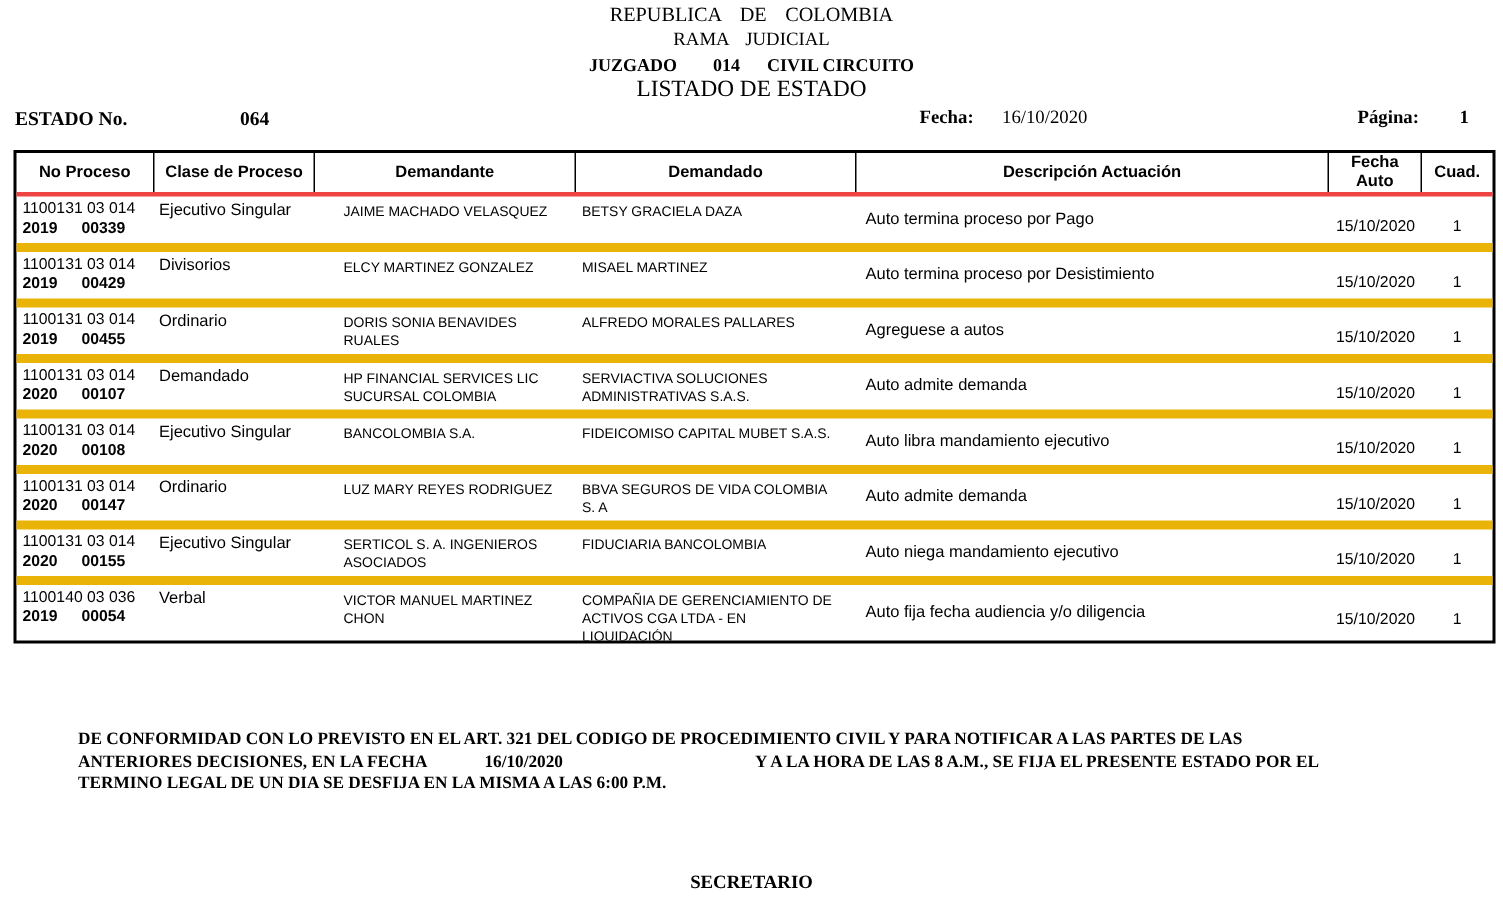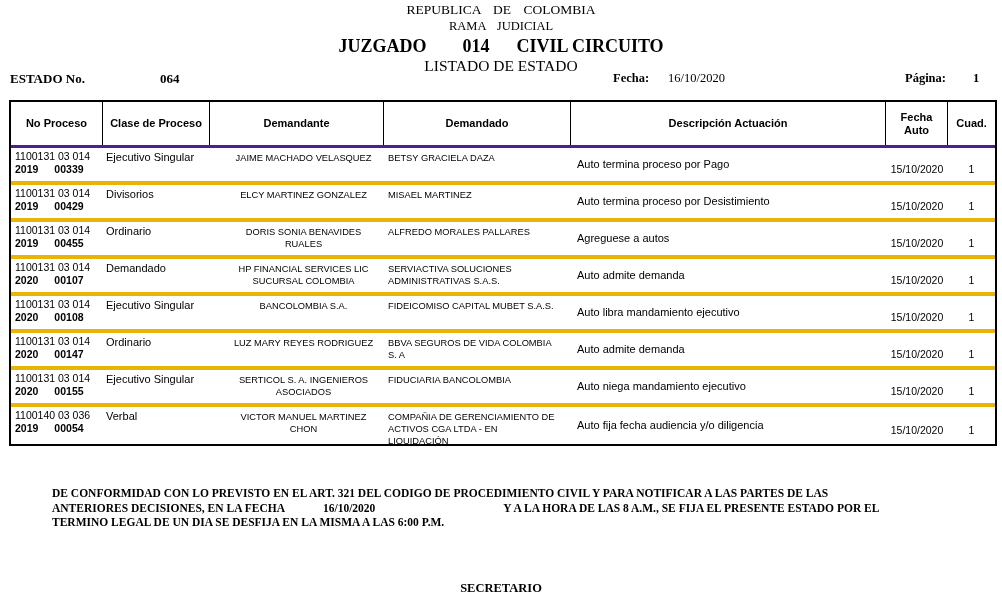--- a/index.html
+++ b/index.html
@@ -11,21 +11,21 @@
     background: #ffffff;
     color: #000000;
     font-family: "Liberation Serif", serif;
     overflow: hidden;
   }
 
   
   .titles { position: absolute; top: 0; left: 0; width: 100%; text-align: center; }
   .t-line1 { margin-top: 2px;  font-size: 13.5px; word-spacing: 9px; }
   .t-line2 { margin-top: 1px;  font-size: 12.5px; word-spacing: 8px; }
-  .t-line3 { margin-top: 2px;  font-size: 18px; font-weight: bold; white-space: pre; }
+  .t-line3 { margin-top: 2px;  font-size: 12px; font-weight: bold; white-space: pre; }
   .t-line4 { margin-top: 0px;  font-size: 15.5px; }
 
   
   .meta { position: absolute; top: 71px; left: 0; width: 100%; height: 22px; font-size: 13px; }
   .meta span { position: absolute; white-space: pre; }
   .m-estado-label { left: 10px;  font-weight: bold; }
   .m-estado-value { left: 160px; font-weight: bold; }
   .m-fecha-label  { left: 613px; font-weight: bold; font-size: 12.5px; }
   .m-fecha-value  { left: 668px; font-size: 12.5px; }
   .m-pagina-label { left: 905px; font-weight: bold; font-size: 12.5px; }
@@ -35,38 +35,38 @@
   .tbl {
     position: absolute; top: 100px; left: 9px;
     width: 988px;
     border: 2px solid #000;
     font-family: "Liberation Sans", sans-serif;
   }
   .grid-row {
     display: grid;
     grid-template-columns: 92px 107px 174px 187px 315px 62px 47px;
   }
-  .hdr { height: 46px; border-bottom: 3px solid #4c1d95; }
+  .hdr { height: 29px; border-bottom: 3px solid #ef4444; }
   .hcell {
     display: flex; flex-direction: column;
     align-items: center; justify-content: center;
     text-align: center;
     font-weight: bold; font-size: 11px; line-height: 1.15;
     border-right: 1px solid #000;
   }
   .hcell:last-child { border-right: none; }
 
-  .row { height: 37px; border-bottom: 4px solid #eab308; }
+  .row { height: 37px; border-bottom: 6px solid #eab308; }
   .row:last-child { border-bottom: none; }
 
   .cell { overflow: hidden; }
   .c-proc  { padding: 2px 1px 0 4px; font-size: 10.5px; line-height: 1.25; }
   .proc-l2 { display: flex; gap: 16px; font-weight: bold; }
   .c-clase { padding: 3px 2px 0 3px; font-size: 11px; }
-  .c-dte   { padding: 4px 6px 0 19px; font-size: 9.3px; line-height: 1.3; text-align: center; }
+  .c-dte   { padding: 4px 6px 0 19px; font-size: 9.3px; line-height: 1.3; }
   .c-ddo   { padding: 4px 16px 0 4px; font-size: 9.3px; line-height: 1.3; }
   .c-desc  { display: flex; flex-direction: column; justify-content: center;
              padding-left: 6px; font-size: 11px; line-height: 1.3; }
   .c-fecha { display: flex; align-items: center; justify-content: center;
              padding-top: 8px; font-size: 10.5px; }
   .c-cuad  { display: flex; align-items: center; justify-content: center;
              padding-top: 8px; font-size: 10.5px; }
 
   
   .footer {

